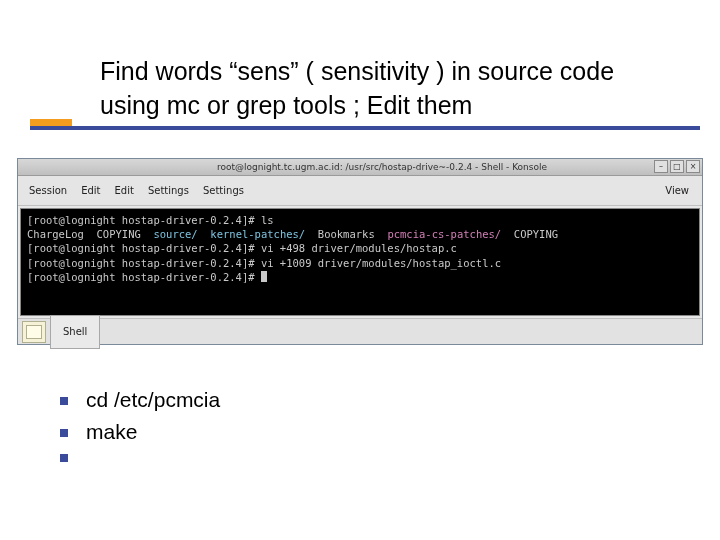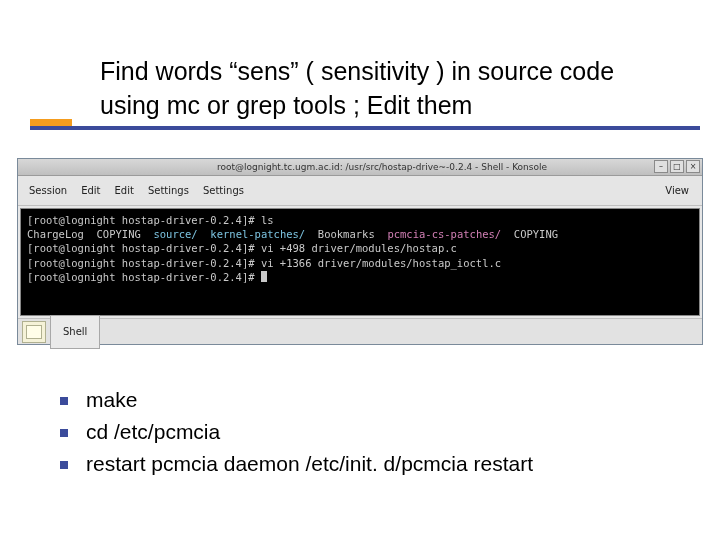--- a/index.html
+++ b/index.html
@@ -206,36 +206,35 @@
       <div class="tw-menu-item">Session</div>
       <div class="tw-menu-item">Edit</div>
       <div class="tw-menu-item">Edit</div>
       <div class="tw-menu-item">Settings</div>
       <div class="tw-menu-item">Settings</div>
       <div class="tw-menu-item tw-help">View</div>
     </div>
     <div class="tw-term"><span>[root@lognight hostap-driver-0.2.4]# ls</span>
 <span><span>ChargeLog  COPYING  </span><span class="cyan">source/</span><span>  </span><span class="cyan">kernel-patches/</span><span>  Bookmarks  </span><span class="magenta">pcmcia-cs-patches/</span><span>  COPYING</span></span>
 <span>[root@lognight hostap-driver-0.2.4]# vi +498 driver/modules/hostap.c</span>
-<span>[root@lognight hostap-driver-0.2.4]# vi +1366 driver/modules/hostap_ioctl.c</span>
+<span>[root@lognight hostap-driver-0.2.4]# vi +1009 driver/modules/hostap_ioctl.c</span>
 <span><span>[root@lognight hostap-driver-0.2.4]# </span><span class="cursor"></span></span></div>
     <div class="tw-tabbar">
       <div class="tw-newtab"></div>
       <div class="tw-tab">Shell</div>
     </div>
   </div>
 
   <div class="bullets">
     <div class="bullet-row">
       <div class="bullet-sq"></div>
-      <div class="bullet-text">make</div>
+      <div class="bullet-text">cd /etc/pcmcia</div>
     </div>
     <div class="bullet-row">
       <div class="bullet-sq"></div>
-      <div class="bullet-text">cd /etc/pcmcia</div>
+      <div class="bullet-text">make</div>
     </div>
     <div class="bullet-row">
       <div class="bullet-sq"></div>
-      <div class="bullet-text">restart pcmcia daemon /etc/init. d/pcmcia restart</div>
     </div>
   </div>
 
 </div>
 
 </body></html>

